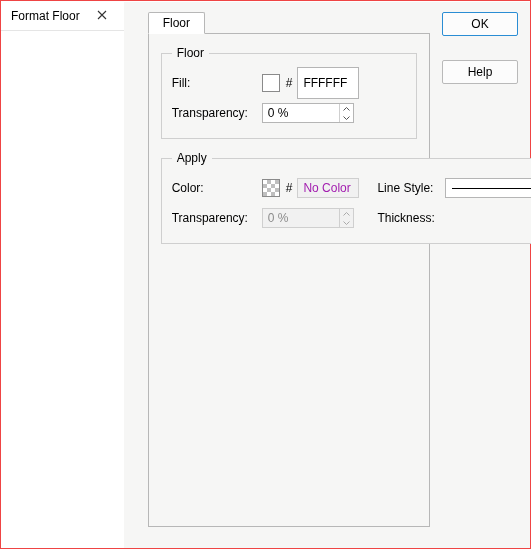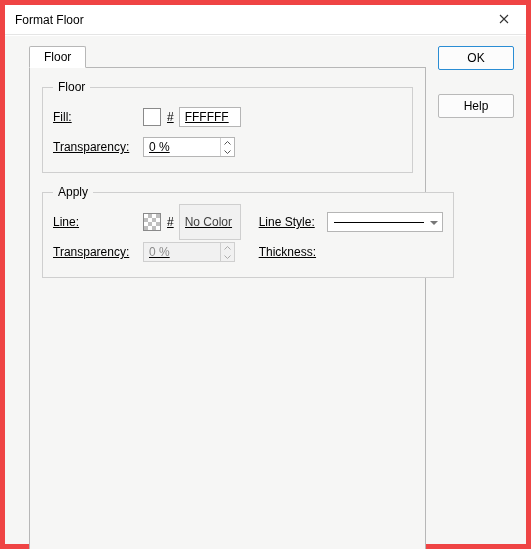--- a/index.html
+++ b/index.html
@@ -1,21 +1,21 @@
 <!DOCTYPE html>
 <html><head>
 <meta charset="utf-8">
 <style>
   * { box-sizing: border-box; font-family: "Segoe UI", Tahoma, sans-serif; font-size: 12px; }
   body { margin: 0; background: #fff; }
   .window {
     width: 531px; height: 549px;
-    border: 5px solid #ef4444;
+    border: 1px solid #ef4444;
     background: #fff;
-    display: flex; flex-direction: column;
+    display: flex; flex-direction: row;
   }
   .titlebar {
     height: 30px; display: flex; align-items: center;
     padding: 0 0 0 10px; border-bottom: 1px solid #e5e5e5;
   }
   .title { flex: 1; }
   .close {
     width: 44px; height: 30px; display: flex; align-items: center; justify-content: center;
     cursor: pointer;
   }
@@ -45,36 +45,36 @@
     height: 494px;
     background: #f6f6f5;
   }
   fieldset {
     border: 1px solid #cfcfcf;
     background: #f6f6f5;
     margin: 0 0 12px 0;
     padding: 10px 10px 12px 10px;
   }
   legend { padding: 0 5px; color: #000; }
-  .row { display: flex; align-items: center; height: 26px; margin-top: 4px; text-decoration: underline; }
+  .row { display: flex; align-items: center; height: 26px; margin-top: 4px; }
   .row:first-of-type { margin-top: 0; }
   .lbl { width: 90px; }
   .lbl2 { width: 68px; }
   .swatch {
     width: 18px; height: 18px; border: 1px solid #8a8a8a; background: #fff;
     display: inline-flex; align-items: center; justify-content: center;
   }
   .hash { margin: 0 5px 0 6px; }
   .hex-input, .txt-input {
-    height: 20px; border: 1px solid #b5b5b5; background: #fff; padding: 0 5px;
+    height: 32px; border: 1px solid #b5b5b5; background: #fff; padding: 0 5px;
     width: 62px;
   }
   .txt-disabled {
-    height: 36px; border: 1px solid #cfcfcf; background: #f1f1f1; padding: 0 5px;
-    width: 62px; color: #404040;
+    height: 20px; border: 1px solid #cfcfcf; background: #f1f1f1; padding: 0 5px;
+    width: 62px; color: #a21caf;
   }
   .spinner {
     display: inline-flex; height: 20px; border: 1px solid #b5b5b5; background: #fff;
     width: 92px;
   }
   .spinner.disabled { border-color: #cfcfcf; background: #f1f1f1; color: #8b8b8b; }
   .spinner .val { flex: 1; padding: 2px 5px; }
   .spinner .arrows {
     width: 14px; border-left: 1px solid #cfcfcf;
     display: flex; flex-direction: column;
@@ -165,21 +165,21 @@
             </div>
           </div>
         </fieldset>
 
         <fieldset>
           <legend>Apply</legend>
 
           <div class="cols">
             <div class="col">
               <div class="row">
-                <span class="lbl">Line:</span>
+                <span class="lbl">Color:</span>
                 <span class="swatch">
                     <span class="checker"></span>
                   </span>
                 <span class="hash">#</span>
                 <input class="txt-disabled" disabled="" value="No Color" style="">
               </div>
               <div class="row">
                 <span class="lbl">Transparency:</span>
                 <div class="spinner disabled">
                   <span class="val">0 %</span>

